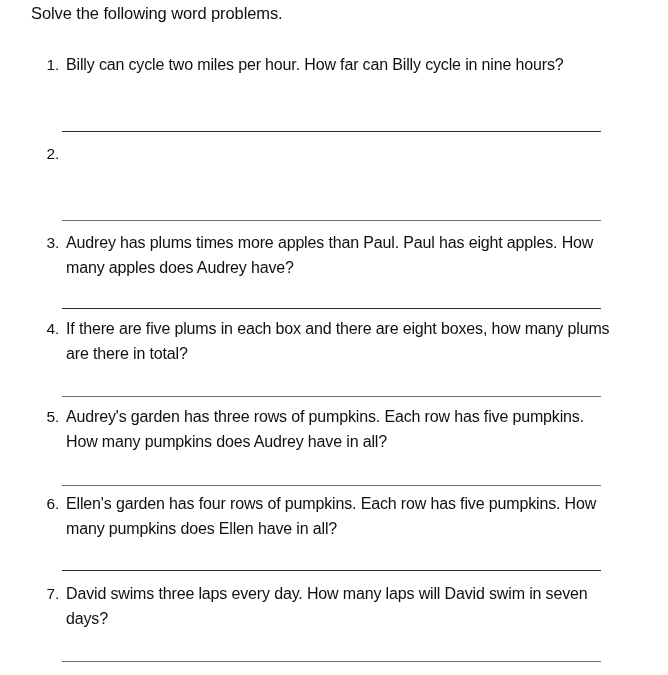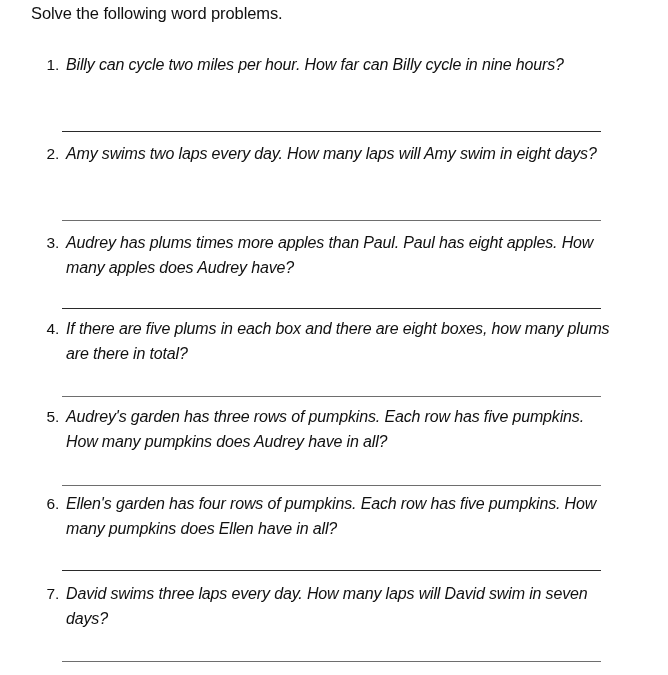--- a/index.html
+++ b/index.html
@@ -63,39 +63,37 @@
     letter-spacing: -0.2px;
   }
 
   .problem-text {
     margin-left: 7px;
     font-size: 16px;
     line-height: 25px;
     color: #101010;
     letter-spacing: -0.15px;
     max-width: 552px;
-    font-style: italic;
   }
 </style>
 </head>
 <body>
 
 <div class="worksheet">
 
   <div class="instruction">Solve the following word problems.</div>
 
   <div class="problem" style="top:52px;">
     <span class="problem-number">1.</span>
     <span class="problem-text">Billy can cycle two miles per hour. How far can Billy cycle in nine hours?</span>
   </div>
   <div class="divider dark" style="top:131px;"></div>
 
   <div class="problem" style="top:141px;">
     <span class="problem-number">2.</span>
-    <span class="problem-text">Amy swims two laps every day. How many laps will Amy swim in eight days?</span>
   </div>
   <div class="divider" style="top:220px;"></div>
 
   <div class="problem" style="top:230px;">
     <span class="problem-number">3.</span>
     <span class="problem-text">Audrey has plums times more apples than Paul. Paul has eight apples. How many apples does Audrey have?</span>
   </div>
   <div class="divider dark" style="top:308px;"></div>
 
   <div class="problem" style="top:316px;">

